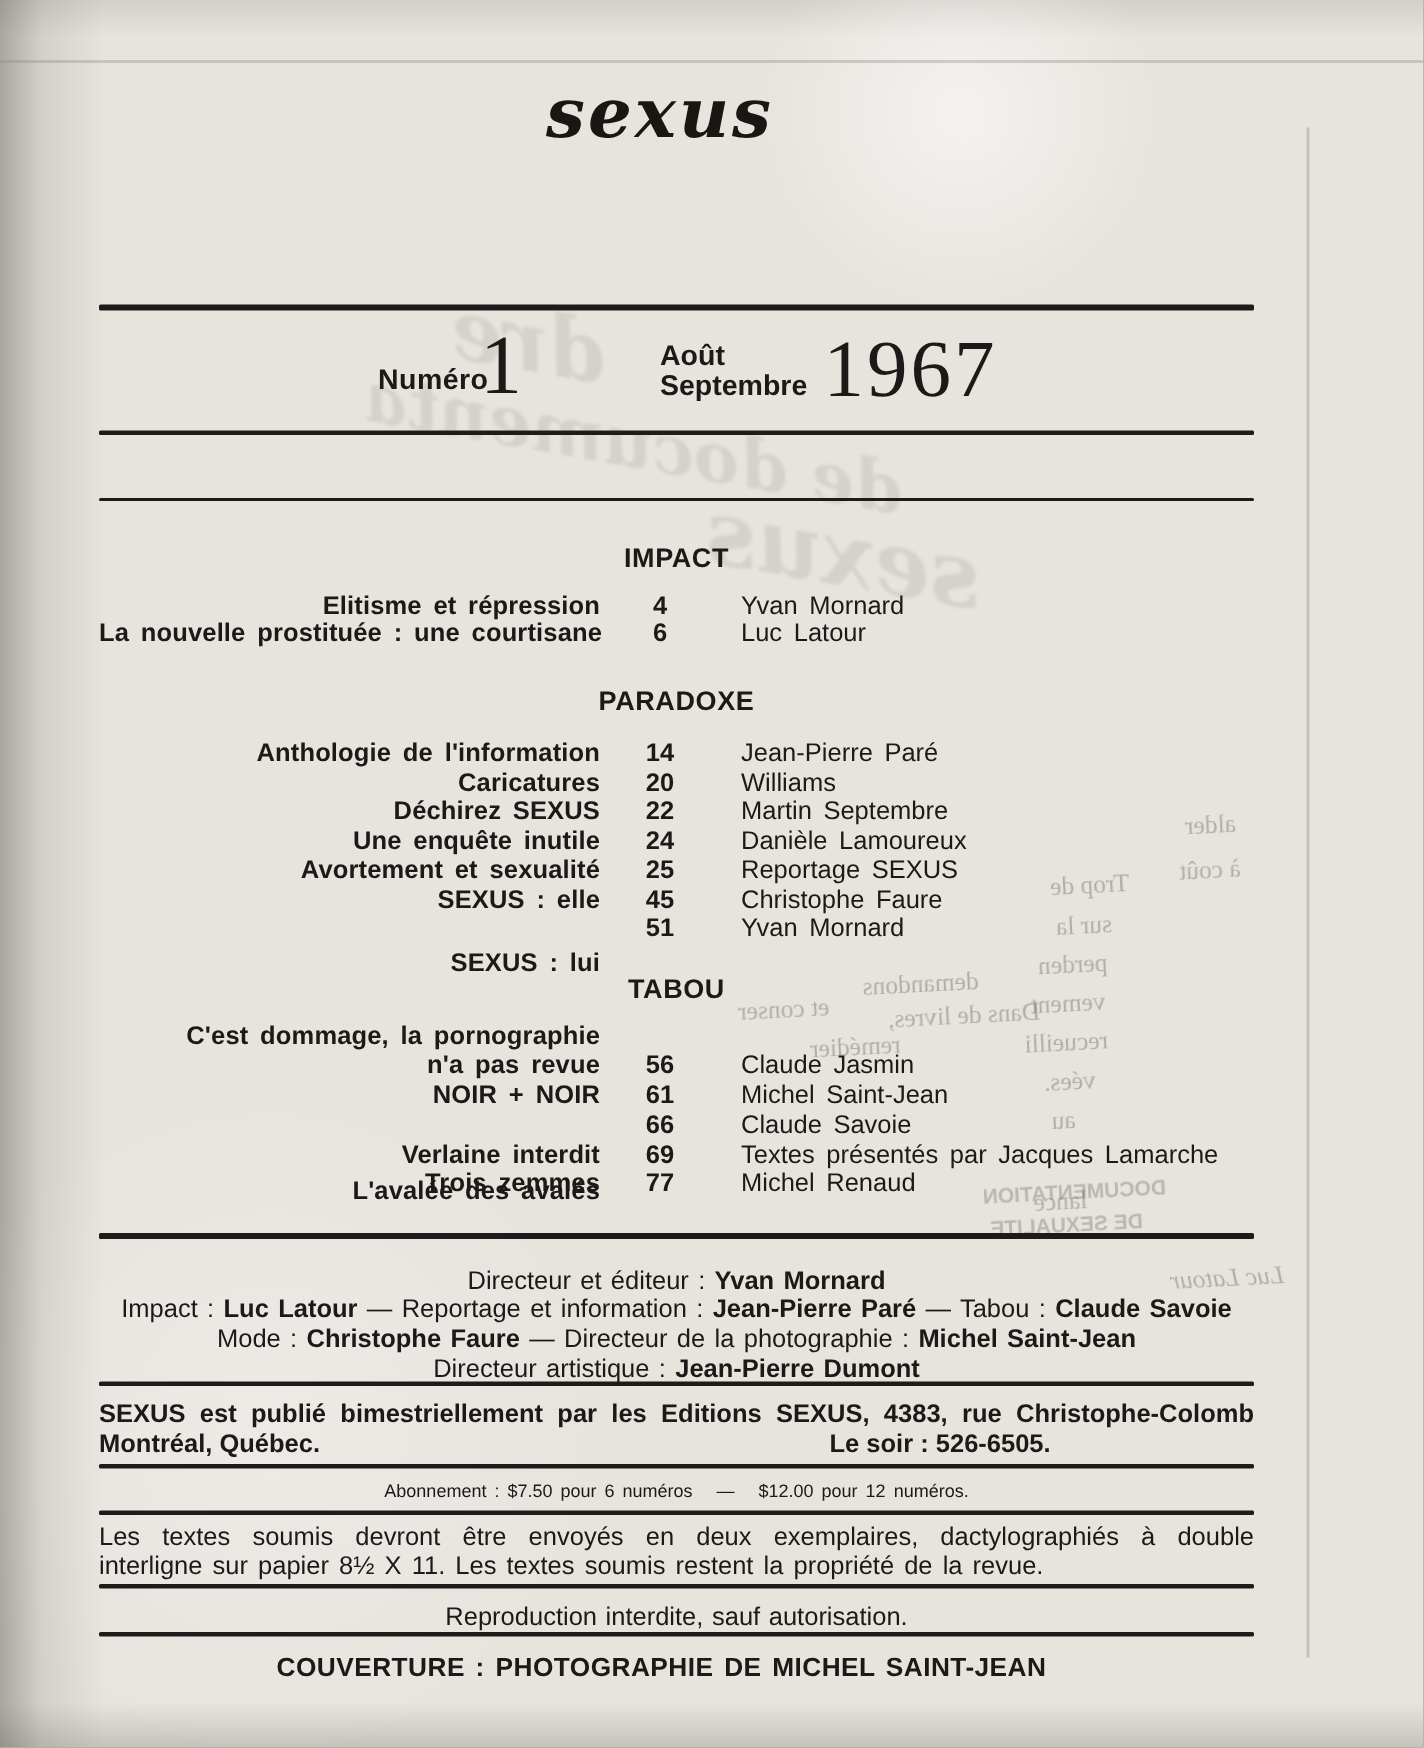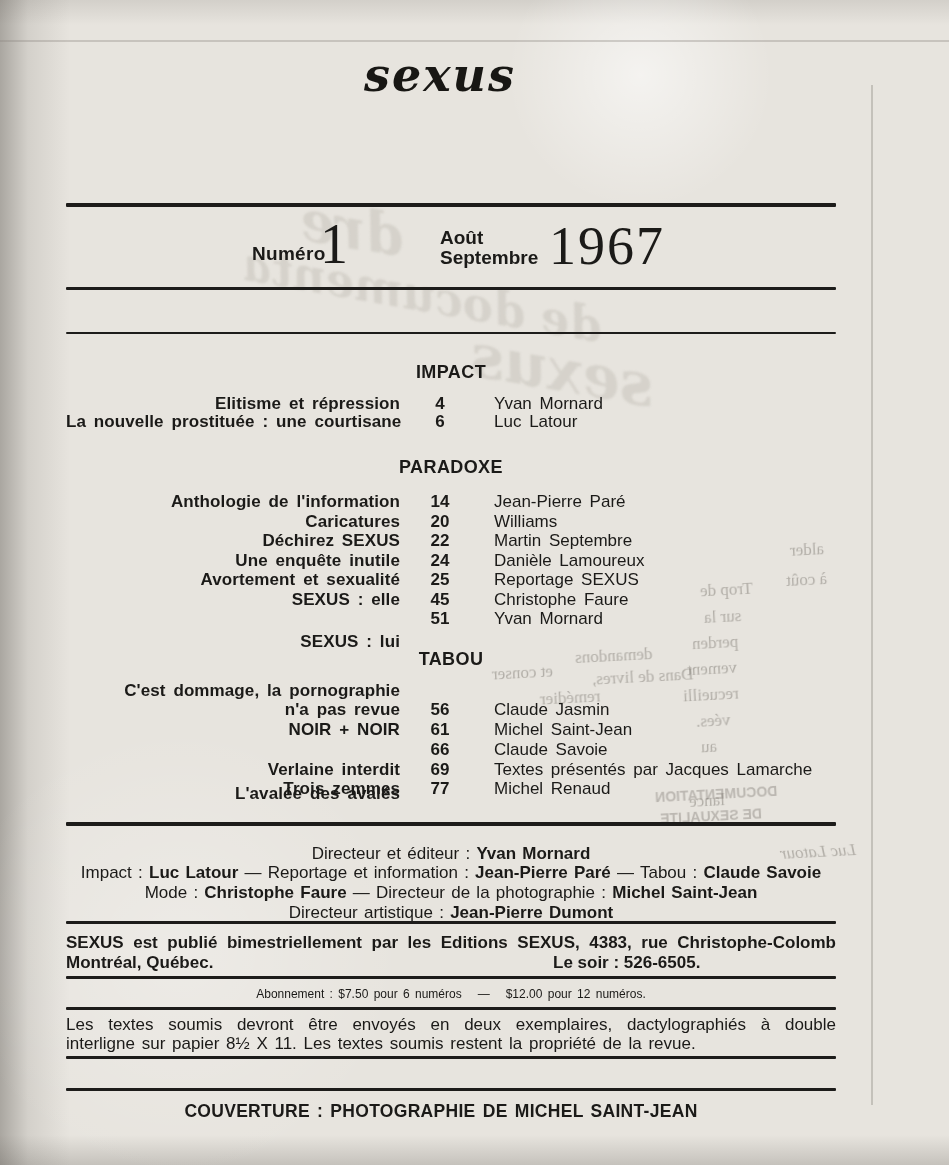--- a/index.html
+++ b/index.html
@@ -158,16 +158,17 @@
 
   <div class="pub1">SEXUS est publié bimestriellement par les Editions SEXUS, 4383, rue Christophe-Colomb</div>
   <div class="pub2-left">Montréal, Québec.</div>
   <div class="pub2-right">Le soir : 526-6505.</div>
 
   <div class="abo">Abonnement : $7.50 pour 6 numéros&nbsp; &nbsp;—&nbsp; &nbsp;$12.00 pour 12 numéros.</div>
 
   <div class="sub1">Les textes soumis devront être envoyés en deux exemplaires, dactylographiés à double</div>
   <div class="sub2">interligne sur papier 8½ X 11. Les textes soumis restent la propriété de la revue.</div>
 
+  <div class="repro">Reproduction interdite, sauf autorisation.</div>
 
   <div class="cover">COUVERTURE : PHOTOGRAPHIE DE MICHEL SAINT-JEAN</div>
 
 </div>
 
 </body></html>

